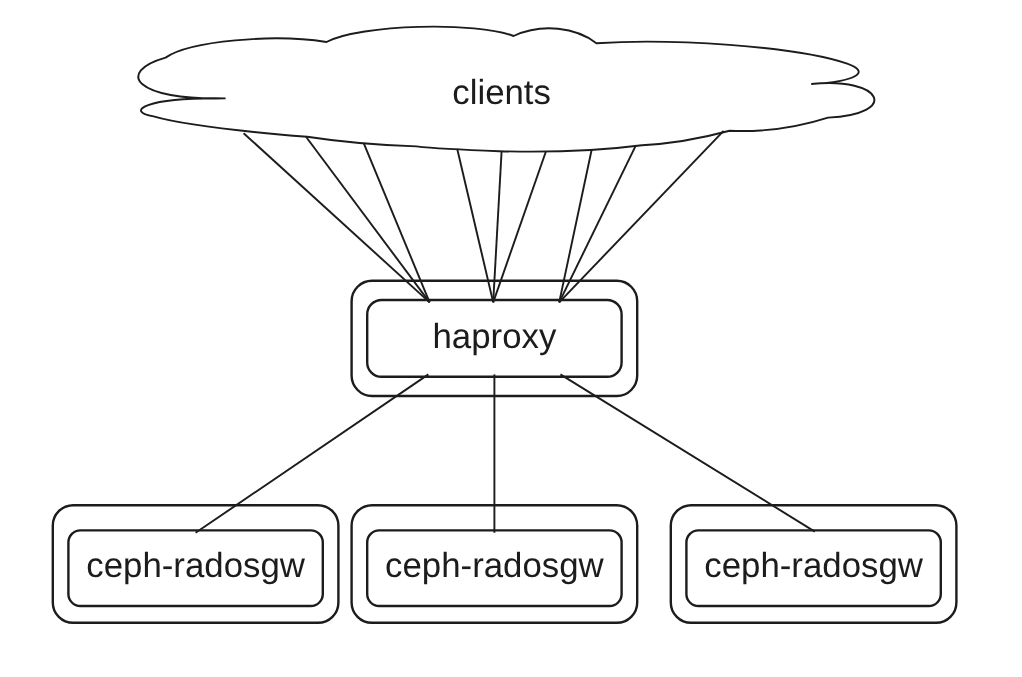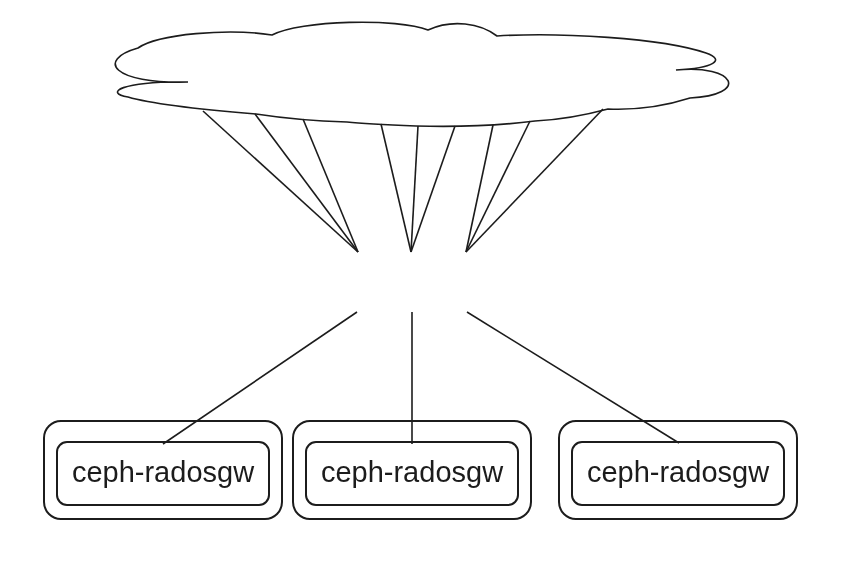--- a/index.html
+++ b/index.html
@@ -106,21 +106,27 @@
       <line x1="493" y1="125" x2="466" y2="252"></line>
       <line x1="530" y1="121" x2="466" y2="252"></line>
       <line x1="603" y1="109" x2="466" y2="252"></line>
 
       <line x1="357" y1="312" x2="163" y2="444"></line>
       <line x1="412" y1="312" x2="412" y2="444"></line>
       <line x1="467" y1="312" x2="679" y2="443"></line>
     </g>
   </svg>
 
+  <div class="cloud-label">clients</div>
 
+  <div class="node-outer haproxy-outer">
+    <div class="node-inner">
+      <span class="node-label">haproxy</span>
+    </div>
+  </div>
 
   <div class="node-outer gw-outer gw-0">
     <div class="node-inner">
       <span class="node-label">ceph-radosgw</span>
     </div>
   </div>
 
   <div class="node-outer gw-outer gw-1">
     <div class="node-inner">
       <span class="node-label">ceph-radosgw</span>

